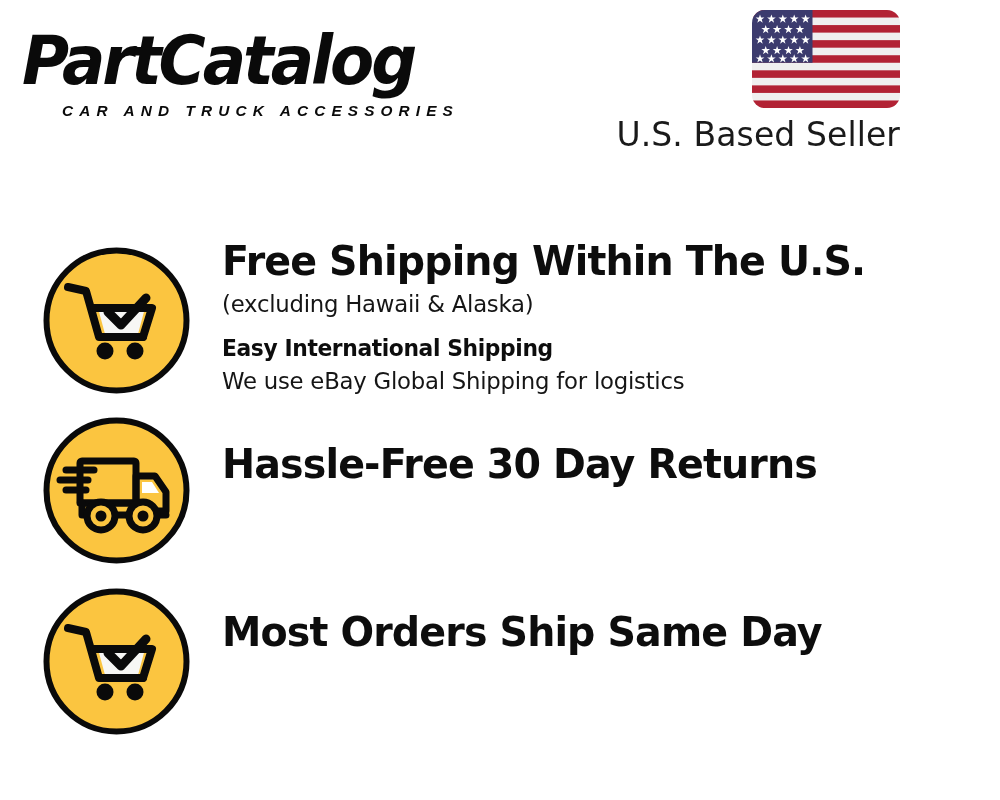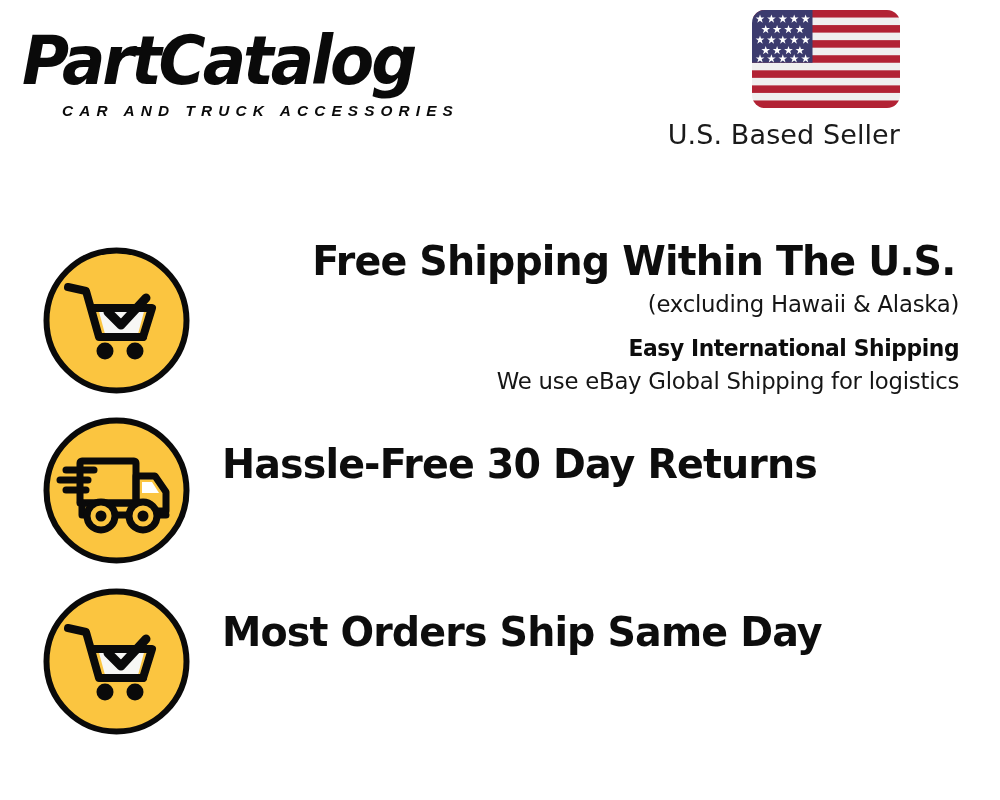--- a/index.html
+++ b/index.html
@@ -76,41 +76,41 @@
     top: 0px;
     width: 148px;
     height: 98px;
     display: block;
   }
   #seller-label {
     position: absolute;
     right: 0px;
     top: 105px;
     font-family: "DejaVu Sans", sans-serif;
-    font-size: 27px;
+    font-size: 33px;
     font-weight: 400;
     letter-spacing: 0.1px;
     color: #1a1a1a;
     white-space: nowrap;
     line-height: 40px;
   }
 
   
   #features {
     position: absolute;
     left: 0;
     top: 232px;
     width: 1000px;
   }
   .feature-row {
     position: absolute;
     left: 0;
     width: 1000px;
   }
-  #row-0 { top: 0px;   height: 182px; text-align: right; }
+  #row-0 { top: 0px;   height: 182px; }
   #row-1 { top: 172px; height: 172px; }
   #row-2 { top: 343px; height: 172px; padding-left: 19px; }
 
   .feature-icon {
     position: absolute;
     left: 42px;
     top: 14px;
     width: 149px;
     height: 149px;
   }

